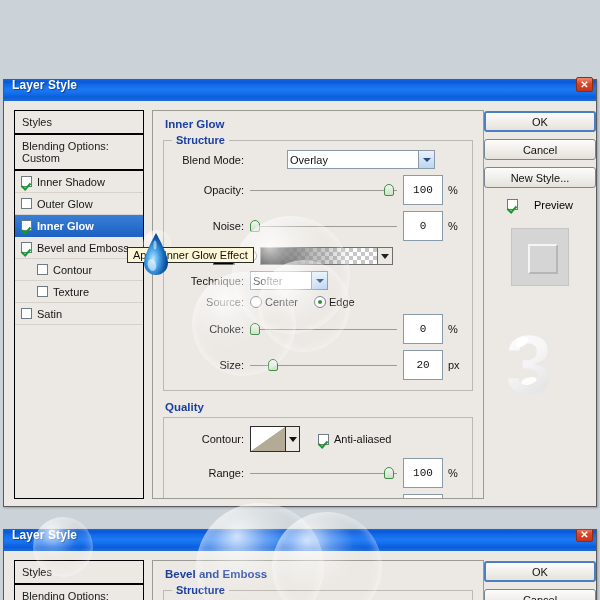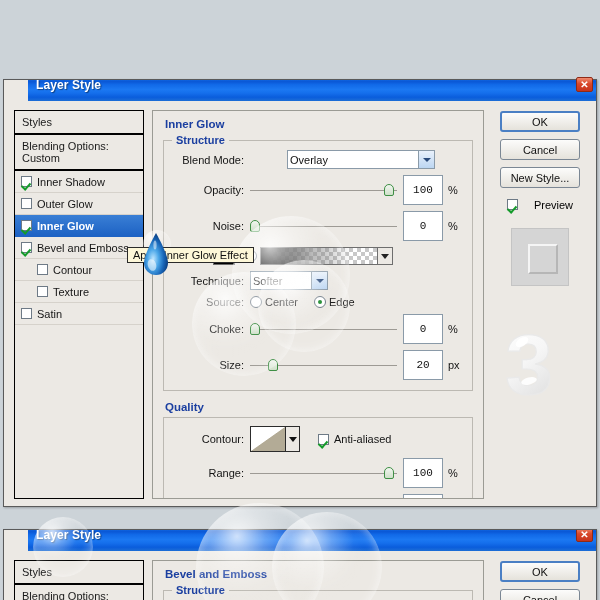--- a/index.html
+++ b/index.html
@@ -26,21 +26,20 @@
 
   .titlebar {
     height: 21px;
     background: linear-gradient(to bottom,
       #0f63de 0%, #0a58d6 8%, #1169e8 22%, #1b78f2 45%,
       #156fec 62%, #0a5ddc 82%, #1d6ed6 100%);
     display: flex;
     align-items: center;
     padding: 0 3px 12px 8px;
     position: relative;
-    margin-left: 24px;
   }
   .titlebar-text {
     color: #ffffff;
     font-size: 12px;
     font-weight: bold;
     letter-spacing: .1px;
     text-shadow: 1px 1px 1px rgba(0,0,0,.45);
     flex: 1;
     font-family: "Liberation Sans", sans-serif;
   }
@@ -304,21 +303,21 @@
   .btncol {
     width: 96px;
     flex: 0 0 auto;
     display: flex;
     flex-direction: column;
     align-items: center;
     gap: 7px;
     padding-top: 1px;
   }
   .btn {
-    width: 80px; height: 21px;
+    width: 112px; height: 21px;
     font-size: 11px;
     font-family: "Liberation Sans", sans-serif;
     background: linear-gradient(to bottom,#fcfcfb,#e5e2db);
     border: 1px solid #7b8794;
     border-radius: 3px;
     color: #111;
     cursor: pointer;
     display: flex; align-items: center; justify-content: center;
   }
   .btn.default { border: 2px solid #4a7fc4; }

